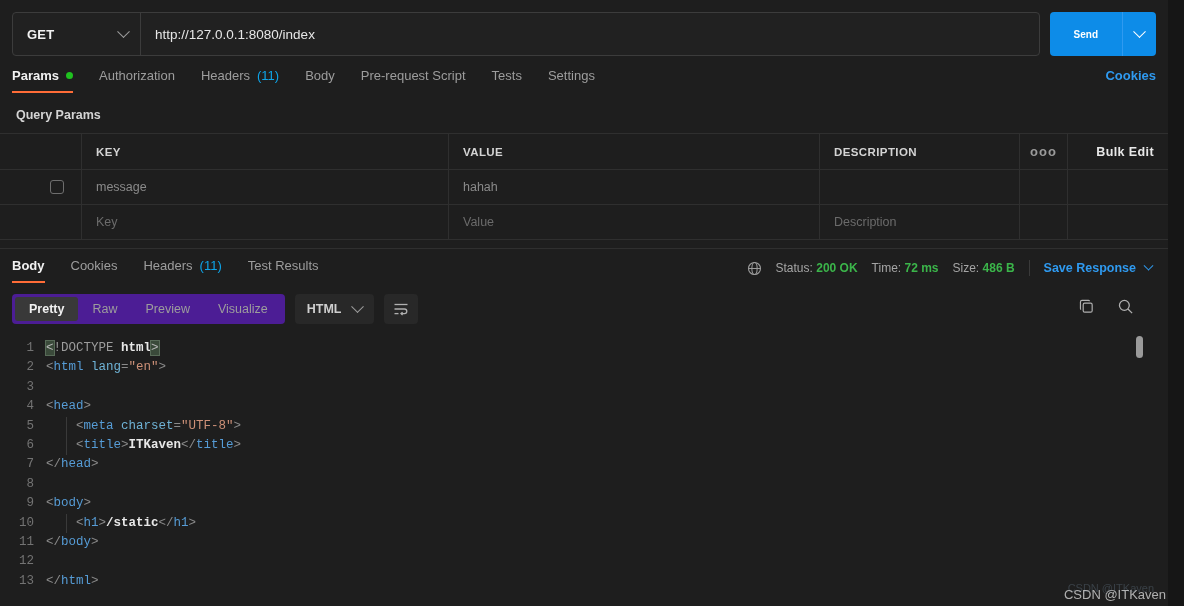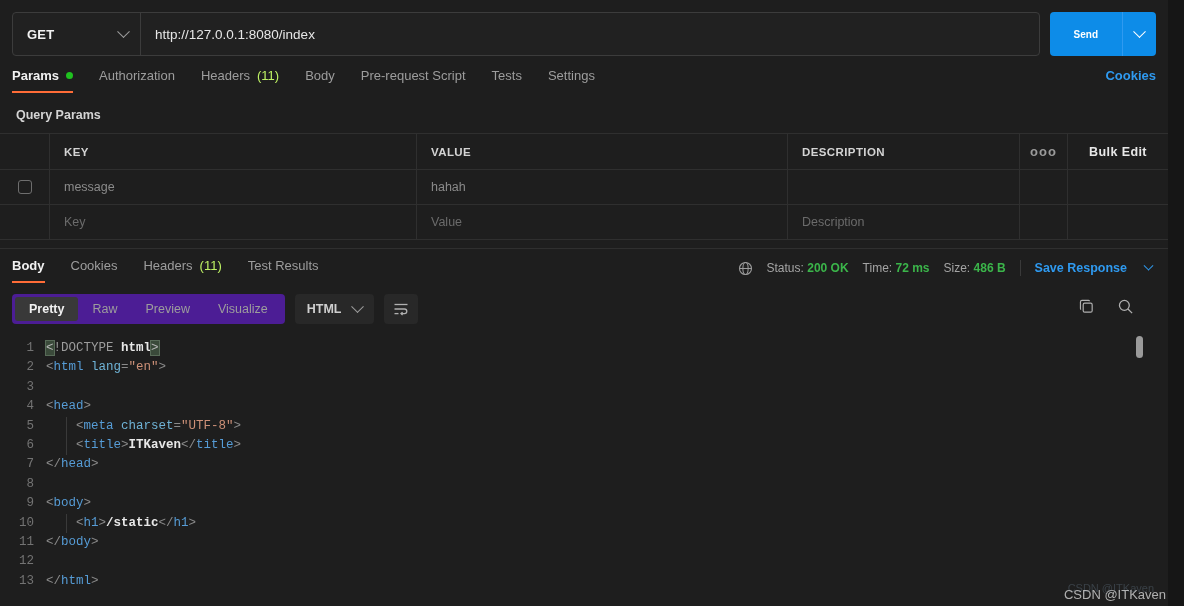--- a/index.html
+++ b/index.html
@@ -141,21 +141,21 @@
     left: 0; right: 0; bottom: 0;
     height: 2px;
     background: #ff6c37;
   }
   .dot-green {
     width: 7px; height: 7px;
     border-radius: 50%;
     background: #1fc11f;
     display: inline-block;
   }
-  .count-green { color: #bef264; }
+  .count-green { color: #0ea5e9; }
   .cookies-link {
     margin-left: auto;
     font-size: 13px;
     color: #2f9af0;
     font-weight: bold;
     cursor: pointer;
     padding-top: 2px;
   }
 
   
@@ -170,34 +170,35 @@
   .params-table {
     position: absolute;
     top: 133px; left: 0;
     width: 1168px;
     border-top: 1px solid #2f2f2f;
   }
   .prow {
     display: flex;
     border-bottom: 1px solid #2f2f2f;
     height: 35px;
+    padding-left: 32px;
   }
   .pcell {
     display: flex;
     align-items: center;
     border-right: 1px solid #2f2f2f;
     font-size: 12.5px;
     padding: 0 14px;
   }
   .c-check { width: 50px; justify-content: center; padding: 0; }
   .c-key   { width: 367px; }
   .c-value { width: 371px; }
   .c-desc  { flex: 1; }
   .c-dots  { width: 48px; justify-content: center; padding: 0; }
-  .c-bulk  { width: 100px; justify-content: center; border-right: none; }
+  .c-bulk  { width: 100px; justify-content: flex-end; border-right: none; }
 
   .hdr .pcell {
     font-weight: bold;
     color: #d4d4d4;
     font-size: 11.5px;
     letter-spacing: .4px;
   }
   .hdr { height: 36px; }
   .filled { color: #8a8a8a; }
   .ph { color: #6b6b6b; }
@@ -235,21 +236,21 @@
   .stat-item { color: #a5a5a5; }
   .stat-val { color: #3bb54a; font-weight: bold; }
   .vsep { width: 1px; height: 16px; background: #3a3a3a; }
   .save-resp {
     color: #2f9af0;
     font-weight: bold;
     font-size: 12.5px;
     cursor: pointer;
     display: flex;
     align-items: center;
-    gap: 18px;
+    gap: 9px;
   }
   .save-resp .chev { border-color: #2f9af0; width: 7px; height: 7px; }
 
   
   .fmt-bar {
     position: absolute;
     top: 294px; left: 12px;
     display: flex;
     align-items: center;
     gap: 10px;

